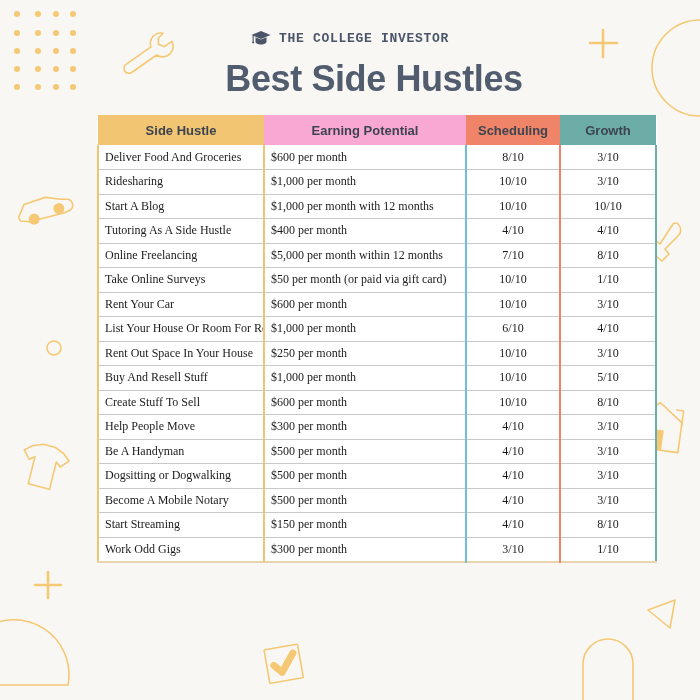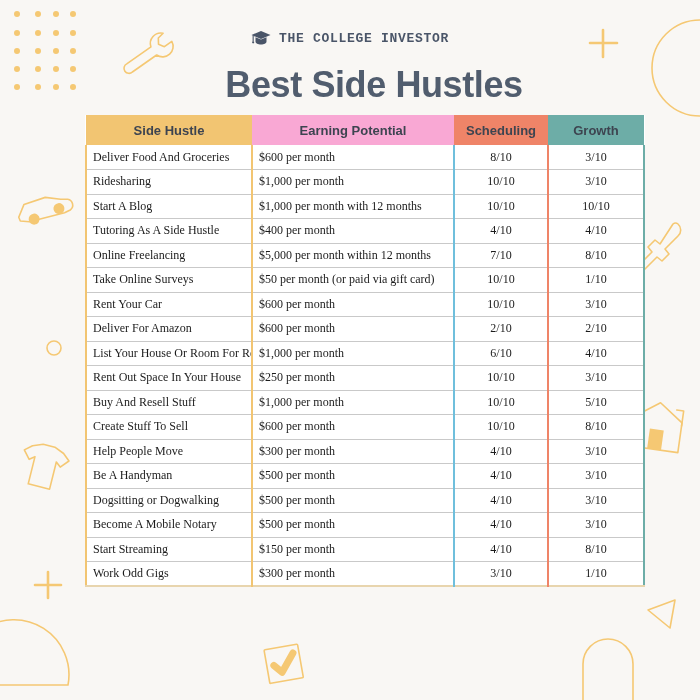--- a/index.html
+++ b/index.html
@@ -50,33 +50,33 @@
     font-family: Liberation Mono, monospace;
     font-size: 13px;
     font-weight: bold;
     letter-spacing: 0.7px;
     color: #4a5568;
     white-space: nowrap;
     text-align: center;
   }
 
   .page-title {
-    margin-top: 14px;
+    margin-top: 8px;
     font-family: "Liberation Sans", sans-serif;
     font-size: 36px;
     font-weight: bold;
     letter-spacing: -0.4px;
     color: #515d6e;
     padding-left: 48px;
   }
 
   
   .table-wrap {
     position: absolute;
-    left: 85px;
+    left: 97px;
     top: 115px;
     width: 530px;
     z-index: 2;
   }
 
   table.hustles {
     width: 530px;
     border-collapse: collapse;
     table-layout: fixed;
     background: #ffffff;
@@ -270,26 +270,20 @@
           <td class="c-scheduling">10/10</td>
           <td class="c-growth">1/10</td>
         </tr>
         <tr>
           <td class="c-hustle">Rent Your Car</td>
           <td class="c-earning">$600 per month</td>
           <td class="c-scheduling">10/10</td>
           <td class="c-growth">3/10</td>
         </tr>
         <tr>
-          <td class="c-hustle">Deliver For Amazon</td>
-          <td class="c-earning">$600 per month</td>
-          <td class="c-scheduling">2/10</td>
-          <td class="c-growth">2/10</td>
-        </tr>
-        <tr>
           <td class="c-hustle">List Your House Or Room For Rent</td>
           <td class="c-earning">$1,000 per month</td>
           <td class="c-scheduling">6/10</td>
           <td class="c-growth">4/10</td>
         </tr>
         <tr>
           <td class="c-hustle">Rent Out Space In Your House</td>
           <td class="c-earning">$250 per month</td>
           <td class="c-scheduling">10/10</td>
           <td class="c-growth">3/10</td>

